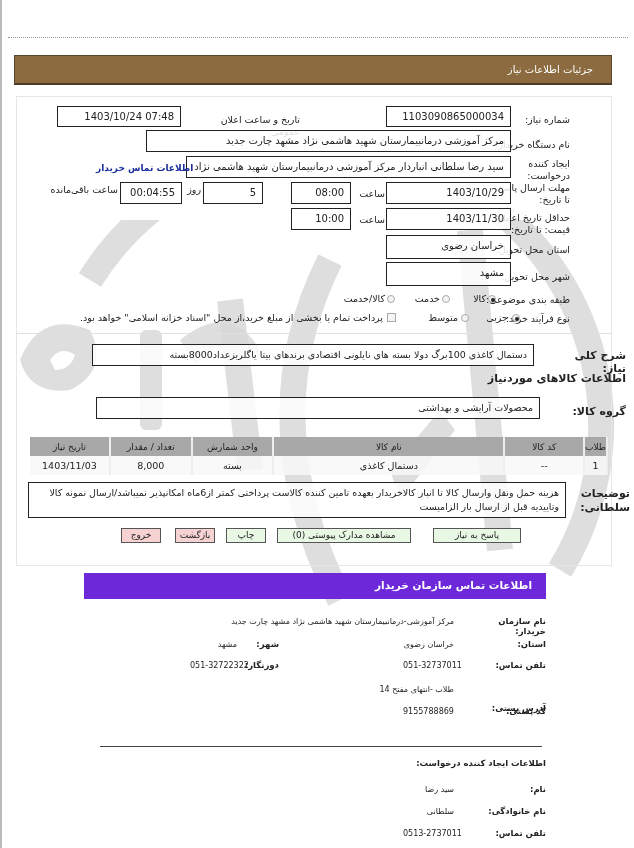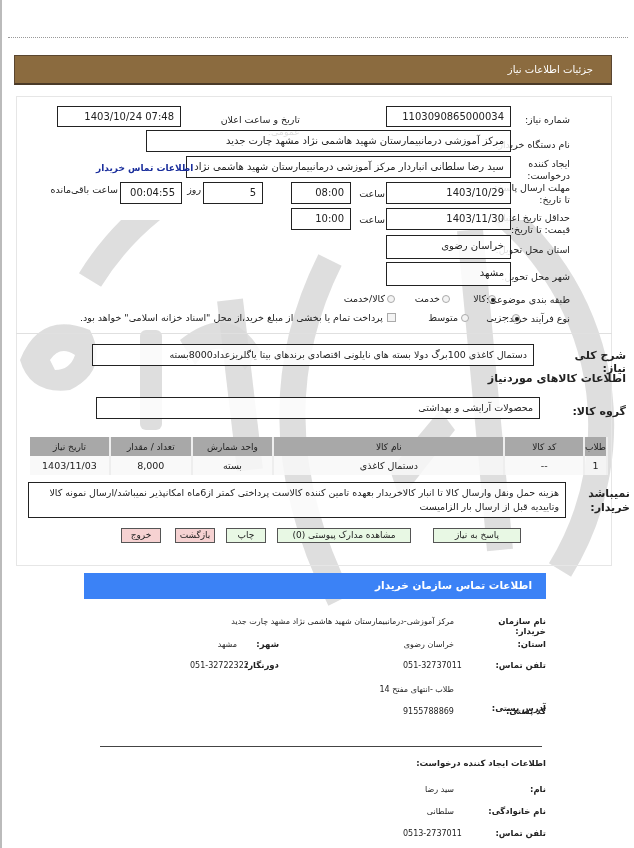--- a/index.html
+++ b/index.html
@@ -20,21 +20,21 @@
   .chk { width: 9px; height: 9px; border: 1px solid #aaa; background: #f4f4f4; display: inline-block; }
   .link { color: #1a2e9c; font-weight: bold; font-size: 9px; }
   .sep { position: absolute; left: 16px; width: 596px; border-top: 1px solid #e0e0e0; }
   .bold-lbl { font-weight: bold; font-size: 11px; direction: rtl; text-align: right; }
   table.items { position: absolute; left: 30px; top: 437px; width: 578px; border-collapse: collapse; z-index: 1; }
   table.items th { background: #a8a8a8; color: #222; font-weight: normal; font-size: 9px; height: 19px; border-right: 2px solid #eee; }
   table.items td { background: rgba(248,248,248,0.85); font-size: 9.5px; height: 19px; text-align: center; border-right: 2px solid #eee; }
   .btn { position: absolute; height: 15px; border: 1px solid #555; font-size: 9px; text-align: center; line-height: 12px; z-index: 1; }
   .btn.green { background: #e8f8e4; }
   .btn.red { background: #f6d2d2; }
-  .contact-bar { position: absolute; left: 84px; top: 573px; width: 462px; height: 26px; background: #3b82f6; }
+  .contact-bar { position: absolute; left: 84px; top: 573px; width: 462px; height: 26px; background: #6d28d9; }
   .contact-bar span { position: absolute; right: 14px; top: 6px; color: #fff; font-weight: bold; font-size: 10.5px; direction: rtl; }
   .c-lbl { position: absolute; font-weight: bold; font-size: 8.5px; direction: rtl; text-align: right; z-index: 1; }
   .c-val { position: absolute; font-size: 8px; direction: rtl; text-align: right; white-space: nowrap; z-index: 1; }
   .c-val.ltr { direction: ltr; }
   .hr { position: absolute; left: 100px; width: 442px; border-top: 1px solid #444; top: 746px; }
 </style>
 </head>
 <body>
 
 <div class="frame-left"></div>
@@ -135,21 +135,21 @@
       <td>1</td>
       <td>--</td>
       <td>دستمال کاغذی</td>
       <td>بسته</td>
       <td>8,000</td>
       <td>1403/11/03</td>
     </tr>
   </tbody>
 </table>
 
-<div class="abs bold-lbl" style="right:4px; top:487px; width:58px; line-height:14px;">نمیباشد خریدار:</div>
+<div class="abs bold-lbl" style="right:4px; top:487px; width:58px; line-height:14px;">توضیحات سلطانی:</div>
 <div class="abs" style="left:28px; top:482px; width:538px; height:36px; border:1px solid #222; background:rgba(255,255,255,0.85); font-size:9.5px; direction:rtl; text-align:right; padding:3px 6px; line-height:14px;">هزینه حمل ونقل وارسال کالا تا انبار کالاخریدار بعهده  تامین کننده کالاست  پرداختی کمتر از6ماه امکانپذیر نمیباشد/ارسال نمونه کالا وتاییدیه قبل از ارسال بار الزامیست</div>
 
 <div class="btn green" style="left:433px; top:528px; width:88px;">پاسخ به نیاز</div>
 <div class="btn green" style="left:277px; top:528px; width:134px;">مشاهده مدارک پیوستی (0)</div>
 <div class="btn green" style="left:226px; top:528px; width:40px;">چاپ</div>
 <div class="btn red" style="left:175px; top:528px; width:40px;">بازگشت</div>
 <div class="btn red" style="left:121px; top:528px; width:40px;">خروج</div>
 
 <div class="contact-bar">
   <span>اطلاعات تماس سازمان خریدار</span>

